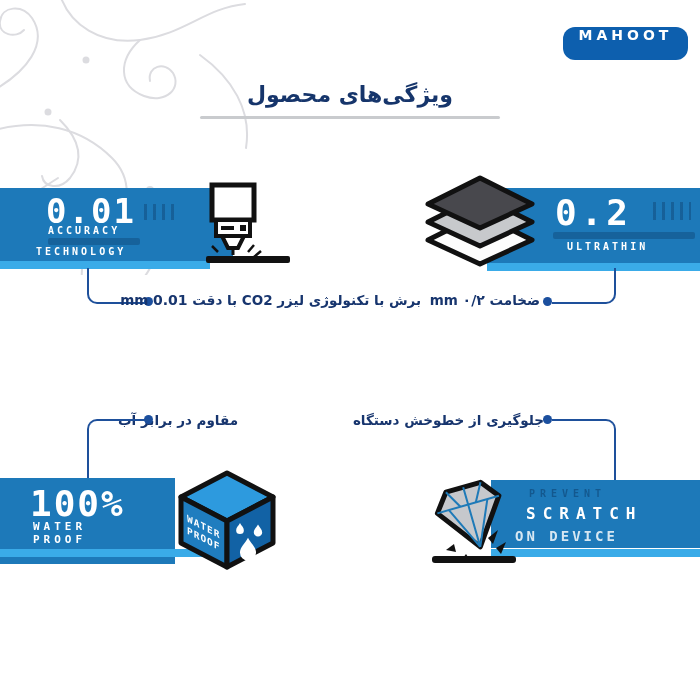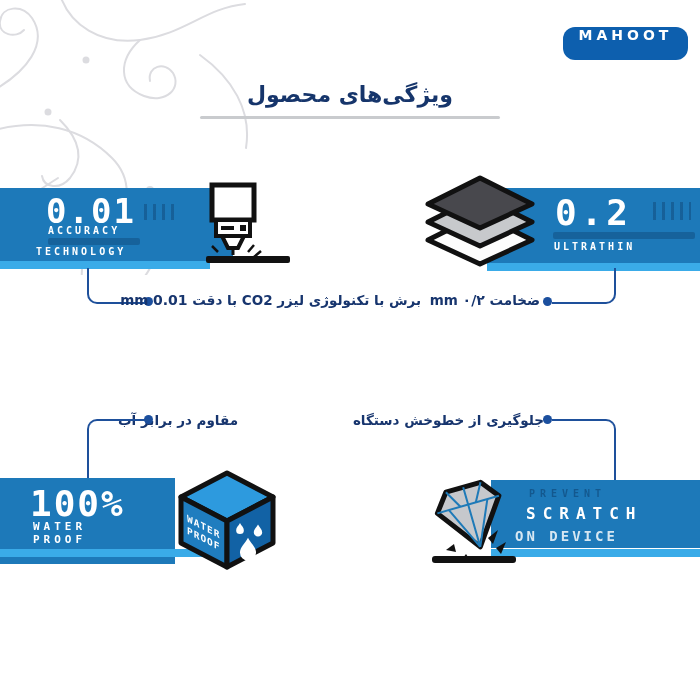--- a/index.html
+++ b/index.html
@@ -103,21 +103,21 @@
   <div class="abs caption" style="right:279px;top:292px;">
     <span>برش با تکنولوژی لیزر CO2 با دقت</span>
     <b>0.01</b>
     <span>mm</span>
   </div>
 
   <div class="abs banner" style="left:487px;top:188px;width:213px;height:75px;">
     <div class="abs tech b-value" style="left:68px;top:4px;font-size:36px;letter-spacing:4px;">0.2</div>
     <div class="abs ghost-ticks" style="left:166px;top:14px;width:38px;height:18px;"></div>
     <div class="abs ghost-bar" style="left:66px;top:44px;width:142px;height:7px;"></div>
-    <div class="abs tech b-label" style="left:67px;top:53px;">ULTRATHIN</div>
+    <div class="abs tech b-label" style="left:80px;top:53px;">ULTRATHIN</div>
   </div>
   <div class="abs strip" style="left:487px;top:263px;width:213px;height:8px;"></div>
 
   <svg class="abs" style="left:424px;top:175px;" width="112" height="92" viewBox="0 0 112 92">
     <path d="M56,39 L108,65 L56,89 L4,65 Z" fill="#fdfdfd" stroke="#111" stroke-width="5" stroke-linejoin="round"></path>
     <path d="M56,21 L108,47 L56,71 L4,47 Z" fill="#c7c9cc" stroke="#111" stroke-width="5" stroke-linejoin="round"></path>
     <path d="M56,3 L108,29 L56,53 L4,29 Z" fill="#48484d" stroke="#111" stroke-width="5" stroke-linejoin="round"></path>
   </svg>
 
   <div class="abs conn conn-br" style="left:552px;top:268px;width:62px;height:34px;"></div>

